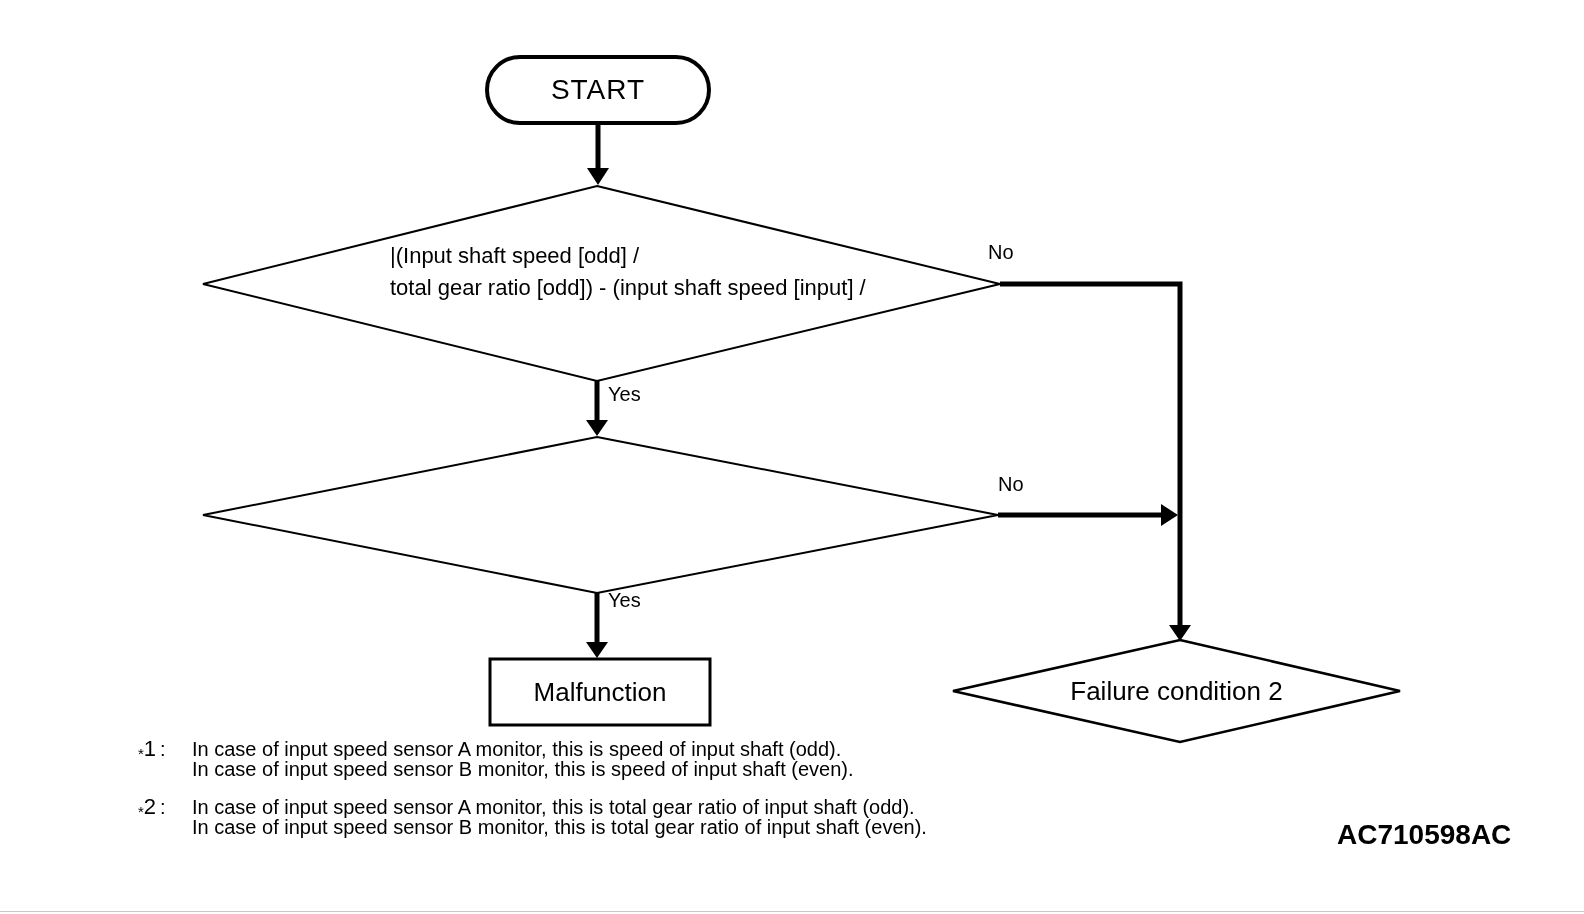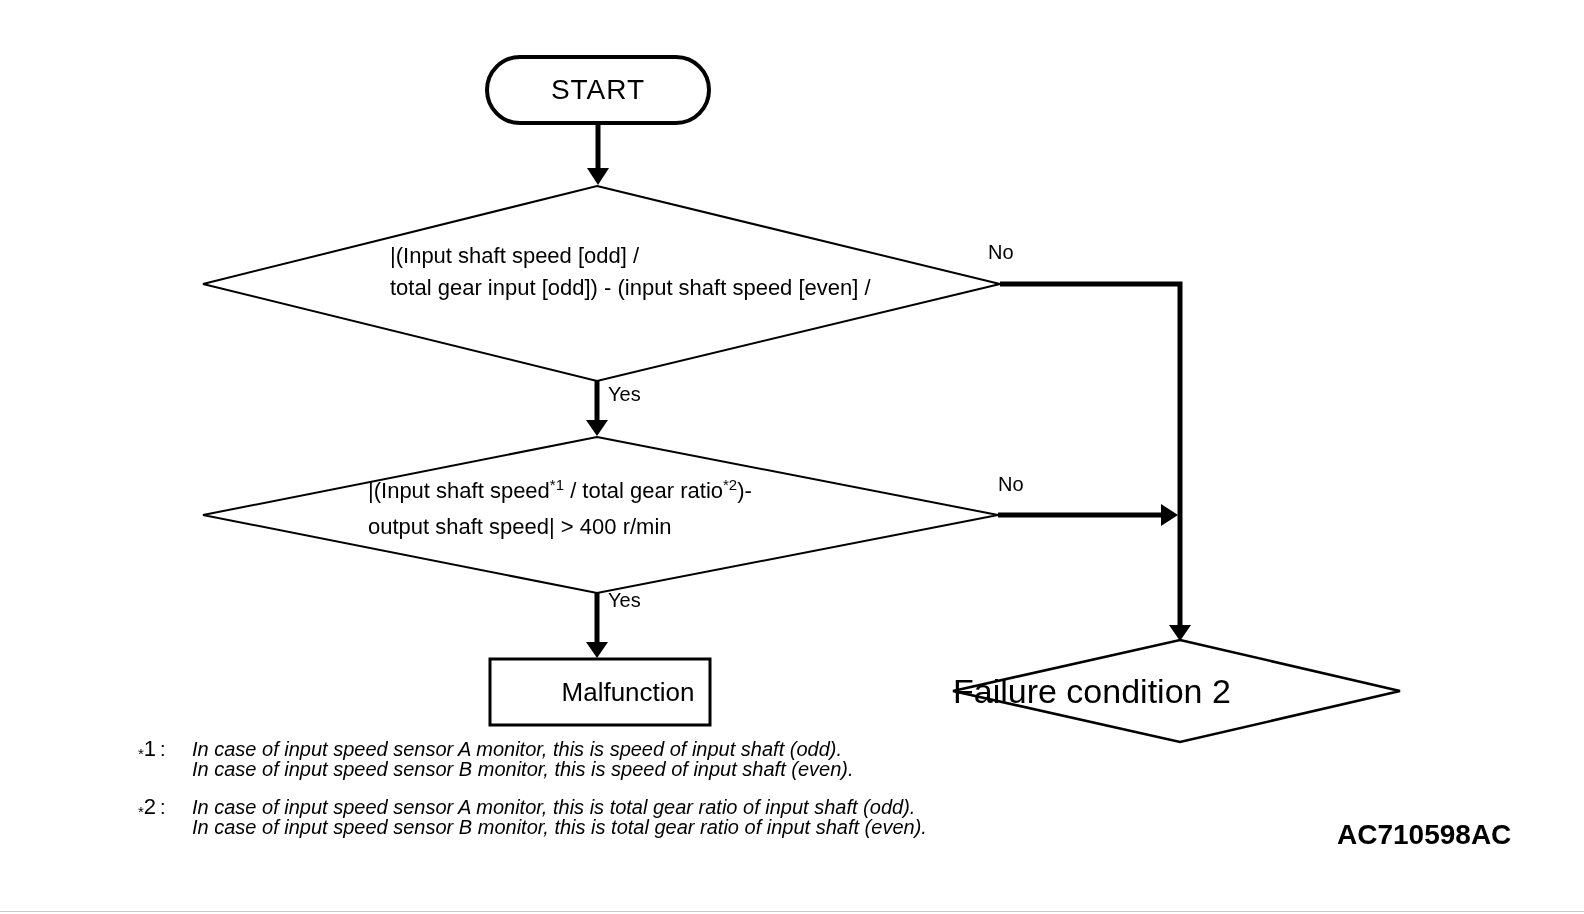--- a/index.html
+++ b/index.html
@@ -24,35 +24,34 @@
   .sup { font-size: 15px; position: relative; top: -8px; }
   .branch-label { font-size: 20px; }
   .no1 { left: 988px; top: 241px; }
   .yes1 { left: 608px; top: 383px; }
   .no2 { left: 998px; top: 473px; }
   .yes2 { left: 608px; top: 589px; }
   .malfunction-label {
     left: 490px; top: 659px; width: 220px; height: 66px;
     display: flex; align-items: center; justify-content: center;
     font-size: 26px;
-    margin-left: 28px;
   }
   .failure-label {
     left: 953px; top: 669px; width: 447px; height: 44px;
-    display: flex; align-items: center; 
-    font-size: 34px;
+    display: flex; align-items: center; justify-content: center;
+    font-size: 26px;
   }
   .footnote { position: absolute; display: flex; font-size: 20px; line-height: 20px; }
   .fn-1 { left: 138px; top: 739px; }
   .fn-2 { left: 138px; top: 797px; }
   .fn-marker { width: 54px; flex: 0 0 54px; }
   .fn-star { font-size: 15px; position: relative; top: 3px; }
   .fn-num { font-size: 22px; }
   .fn-colon { margin-left: 4px; }
-  .fn-lines div { white-space: nowrap; font-style: italic; }
+  .fn-lines div { white-space: nowrap; }
   .figure-code { left: 1337px; top: 819px; font-size: 28px; font-weight: bold; }
   .bottom-hairline {
     position: absolute; left: 0; top: 911px; width: 1584px; height: 1px;
     background: #c9c9c9;
   }
 </style>
 </head>
 <body>
 
 <div class="canvas">
@@ -84,30 +83,26 @@
 
     <polygon points="1180,640 1400,691 1180,742 953,691" fill="none" stroke="#000000" stroke-width="2.5"></polygon>
   </svg>
 
   <div class="txt start-label">
     <span>START</span>
   </div>
 
   <div class="txt d1-text">
     <div>|(Input shaft speed [odd] /</div>
-    <div>total gear input [odd]) - (input shaft speed [even] /</div>
+    <div>total gear ratio [odd]) - (input shaft speed [input] /</div>
   </div>
 
   <div class="txt branch-label no1">No</div>
   <div class="txt branch-label yes1">Yes</div>
 
-  <div class="txt d2-text">
-    <div><span>|(Input shaft speed</span><span class="sup">*1</span><span> / total gear ratio</span><span class="sup">*2</span><span>)-</span></div>
-    <div>output shaft speed| &gt; 400 r/min</div>
-  </div>
 
   <div class="txt branch-label no2">No</div>
   <div class="txt branch-label yes2">Yes</div>
 
   <div class="txt malfunction-label">
     <span>Malfunction</span>
   </div>
 
   <div class="txt failure-label">
     <span>Failure condition 2</span>

